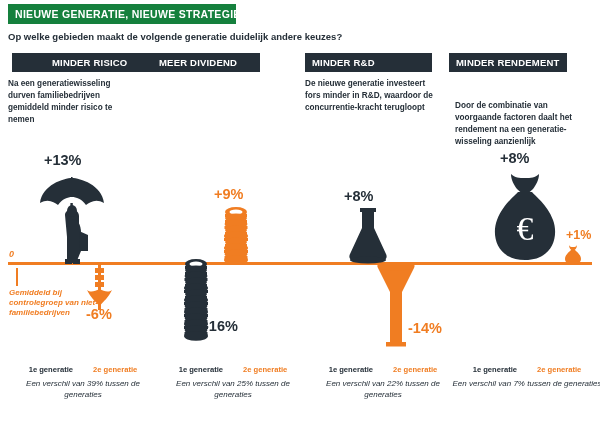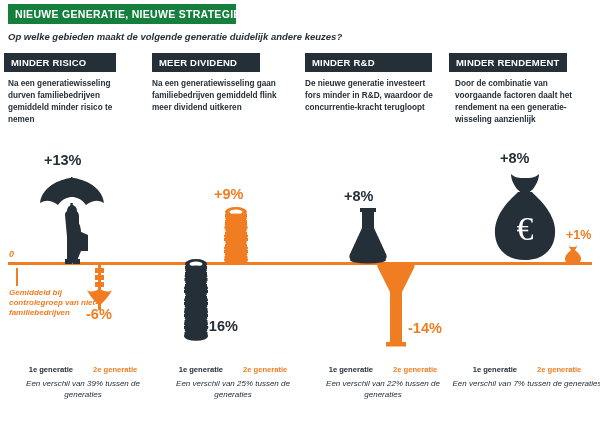--- a/index.html
+++ b/index.html
@@ -16,21 +16,21 @@
   .title-bar{
     position:absolute;left:8px;top:4px;width:228px;height:20px;
     background:#15803d;display:flex;align-items:center;
   }
   .title-bar span{
     color:#fff;font-size:10.5px;font-weight:bold;letter-spacing:.3px;
     padding-left:7px;white-space:nowrap;
   }
   .subtitle{
     position:absolute;left:8px;top:31px;
-    font-size:9.5px;color:#252F38;font-weight:bold;white-space:nowrap;font-style:italic;
+    font-size:9.5px;color:#252F38;font-weight:bold;white-space:nowrap;
   }
 
   
   .colhead{
     position:absolute;top:53px;height:19px;
     background:#252F38;display:flex;align-items:center;
   }
   .colhead span{
     color:#fff;font-size:9.5px;font-weight:bold;letter-spacing:.2px;
     padding-left:7px;white-space:nowrap;
@@ -80,37 +80,36 @@
 </head>
 <body>
 
 <div class="canvas">
 
   <div class="title-bar">
     <span>NIEUWE GENERATIE, NIEUWE STRATEGIE</span>
   </div>
   <div class="subtitle">Op welke gebieden maakt de volgende generatie duidelijk andere keuzes?</div>
 
-  <div class="colhead" style="left:4px;width:112px;">
+  <div class="colhead" style="left:12px;width:134px;padding-left:33px;">
     <span>MINDER RISICO</span>
   </div>
   <div class="colhead" style="left:152px;width:108px;">
     <span>MEER DIVIDEND</span>
   </div>
   <div class="colhead" style="left:305px;width:127px;">
     <span>MINDER R&amp;D</span>
   </div>
   <div class="colhead" style="left:449px;width:118px;">
     <span>MINDER RENDEMENT</span>
   </div>
 
   <div class="coldesc" style="left:8px;width:128px;">Na een generatiewisseling durven familiebedrijven gemiddeld minder risico te nemen</div>
-  <div class="coldesc" style="left:152px;width:125px;">Na een generatiewisseling gaan familiebedrijven gemiddeld flink meer dividend uitkeren</div>
   <div class="coldesc" style="left:305px;width:132px;">De nieuwe generatie investeert fors minder in R&amp;D, waardoor de concurrentie-kracht terugloopt</div>
-  <div class="coldesc" style="left:455px;width:134px;">Door de combinatie van voorgaande factoren daalt het rendement na een generatie-wisseling aanzienlijk</div>
+  <div class="coldesc" style="left:455px;width:134px;margin-top:22px;">Door de combinatie van voorgaande factoren daalt het rendement na een generatie-wisseling aanzienlijk</div>
 
   <div class="axis"></div>
   <div class="axis-zero">0</div>
   <div class="axis-tick"></div>
   <div class="axis-note">Gemiddeld bij controlegroep van niet-familiebedrijven</div>
 
   <div class="val dark" style="left:44px;top:152px;">+13%</div>
   <svg class="fig" style="left:34px;top:175px;" width="76" height="90" viewBox="0 0 76 90">
     <rect x="37" y="2" width="1.6" height="9" fill="#252F38"></rect>
     <path d="M6 28 C8 10 30 3 38 3 C46 3 68 10 70 28 C62 23 56 27 52 30 C48 24 42 22 38 22 C34 22 28 24 24 30 C20 27 14 23 6 28 Z" fill="#252F38"></path>

